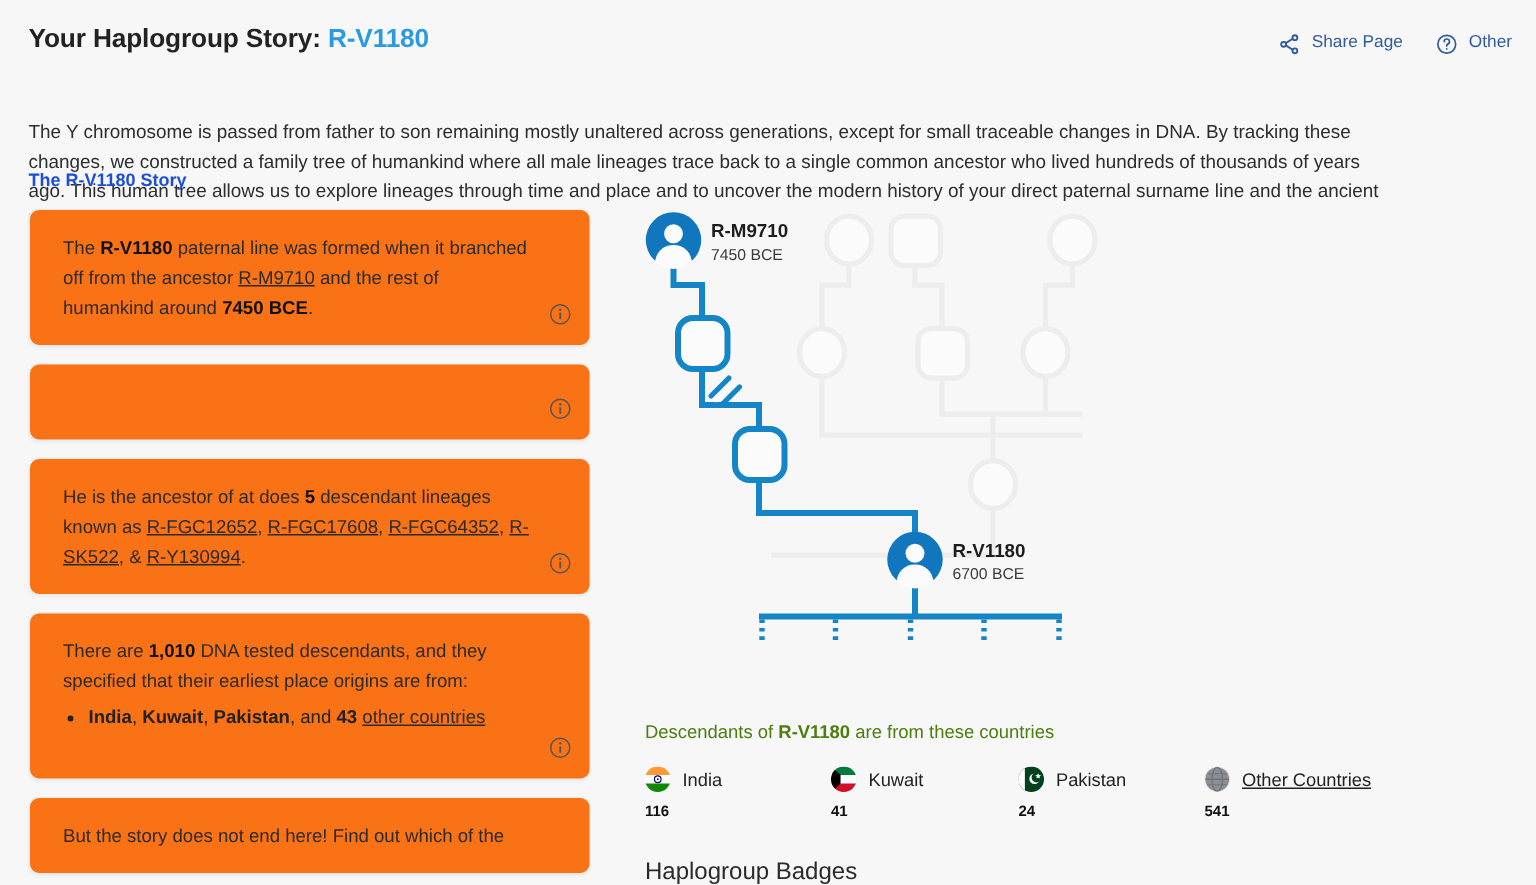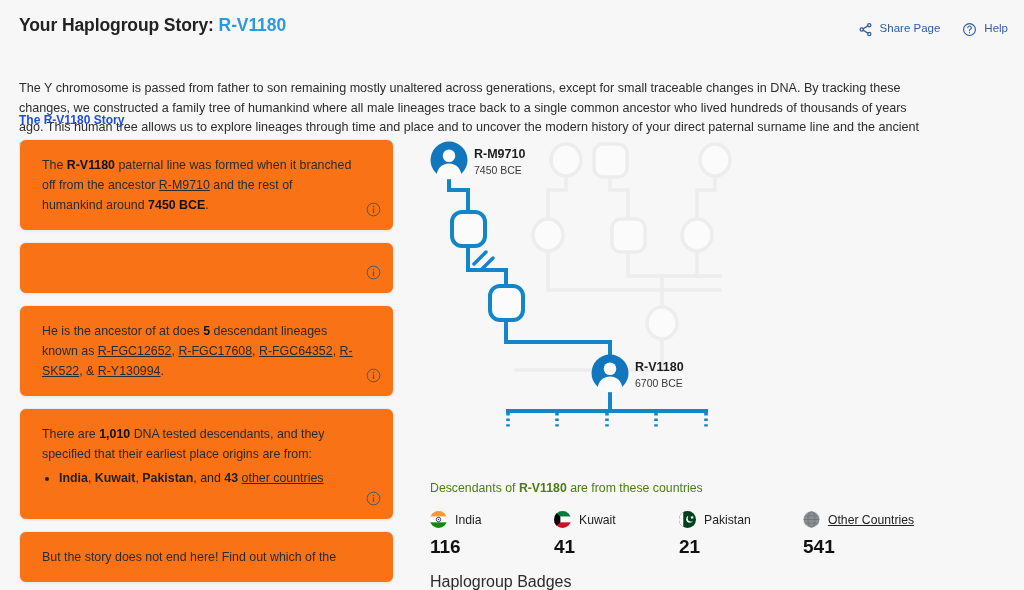--- a/index.html
+++ b/index.html
@@ -86,21 +86,21 @@
   .country-list { position: absolute; left: 430px; top: 511px; width: 594px; }
   .country {
     position: absolute; top: 0;
     display: block;
   }
   .country-head { display: flex; align-items: center; gap: 8px; }
   .flag { width: 17px; height: 17px; border-radius: 50%; overflow: hidden;
           position: relative; flex: 0 0 auto; box-shadow: 0 0 0 0.5px rgba(0,0,0,0.10) inset; }
   .country-name { font-size: 12.2px; color: #222; white-space: nowrap; }
   .country-name.link { text-decoration: underline; cursor: pointer; }
-  .country-count { font-size: 19px; font-weight: bold; color: #111; margin-top: 8px; }
+  .country-count { font-size: 10px; font-weight: bold; color: #111; margin-top: 8px; }
 
   .badges-caption {
     position: absolute; left: 430px; top: 573px;
     font-size: 16px; color: #2b2b2b;
   }
 </style>
 </head>
 <body>
 
 <div class="page">
@@ -126,21 +126,21 @@
       </div>
 
       <div class="hdr-action">
         <span>
           <svg width="15" height="15" viewBox="0 0 24 24" fill="none" stroke="#2f5c9e" stroke-width="1.8">
             <circle cx="12" cy="12" r="9.5"></circle>
             <path d="M9.3 9.2a2.8 2.8 0 1 1 3.6 2.7c-.7.25-.9.8-.9 1.5v.5" stroke-linecap="round"></path>
             <circle cx="12" cy="17" r="0.95" fill="#2f5c9e" stroke="none"></circle>
           </svg>
         </span>
-        <span>Help</span>
+        <span>Other</span>
       </div>
     </div>
   </div>
 
   <div class="intro">The Y chromosome is passed from father to son remaining mostly unaltered across generations, except for small traceable changes in DNA. By tracking these changes, we constructed a family tree of humankind where all male lineages trace back to a single common ancestor who lived hundreds of thousands of years ago. This human tree allows us to explore lineages through time and place and to uncover the modern history of your direct paternal surname line and the ancient history of our shared ancestors.</div>
 
   <div class="story-heading">The R-V1180 Story</div>
 
   <div class="cards" id="cards-container">
       <div class="card">
@@ -302,21 +302,21 @@
         <div class="country-head">
           <span class="flag"><svg viewBox="0 0 20 20" width="17" height="17">
               <rect width="20" height="20" fill="#01411c"></rect>
               <rect width="5" height="20" fill="#ffffff"></rect>
               <circle cx="12.6" cy="9.6" r="4.1" fill="#ffffff"></circle>
               <circle cx="14.2" cy="8.6" r="3.9" fill="#01411c"></circle>
               <polygon points="15.4,5.2 16.1,6.7 17.7,6.8 16.5,7.9 16.9,9.4 15.4,8.6 14,9.4 14.4,7.9 13.2,6.8 14.8,6.7" fill="#ffffff"></polygon>
             </svg></span>
           <span class="country-name">Pakistan</span>
         </div>
-        <div class="country-count">21</div>
+        <div class="country-count">24</div>
       </div>
       <div class="country" style="left: 373px;">
         <div class="country-head">
           <span class="flag"><svg viewBox="0 0 20 20" width="17" height="17">
               <circle cx="10" cy="10" r="9.3" fill="#8b8f93"></circle>
               <ellipse cx="10" cy="10" rx="4.2" ry="9.3" fill="none" stroke="#6f7478" stroke-width="1"></ellipse>
               <line x1="0.8" y1="10" x2="19.2" y2="10" stroke="#6f7478" stroke-width="1"></line>
               <line x1="2.4" y1="5.6" x2="17.6" y2="5.6" stroke="#6f7478" stroke-width="0.8"></line>
               <line x1="2.4" y1="14.4" x2="17.6" y2="14.4" stroke="#6f7478" stroke-width="0.8"></line>
             </svg></span>

